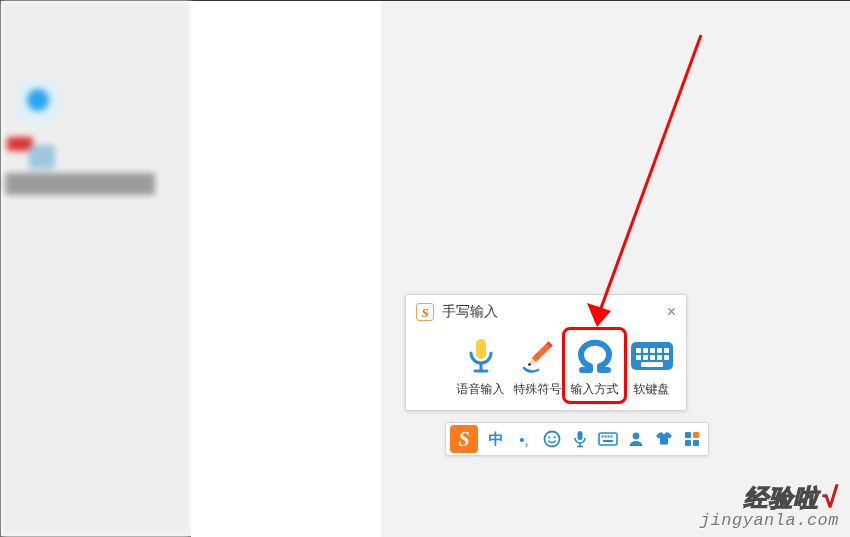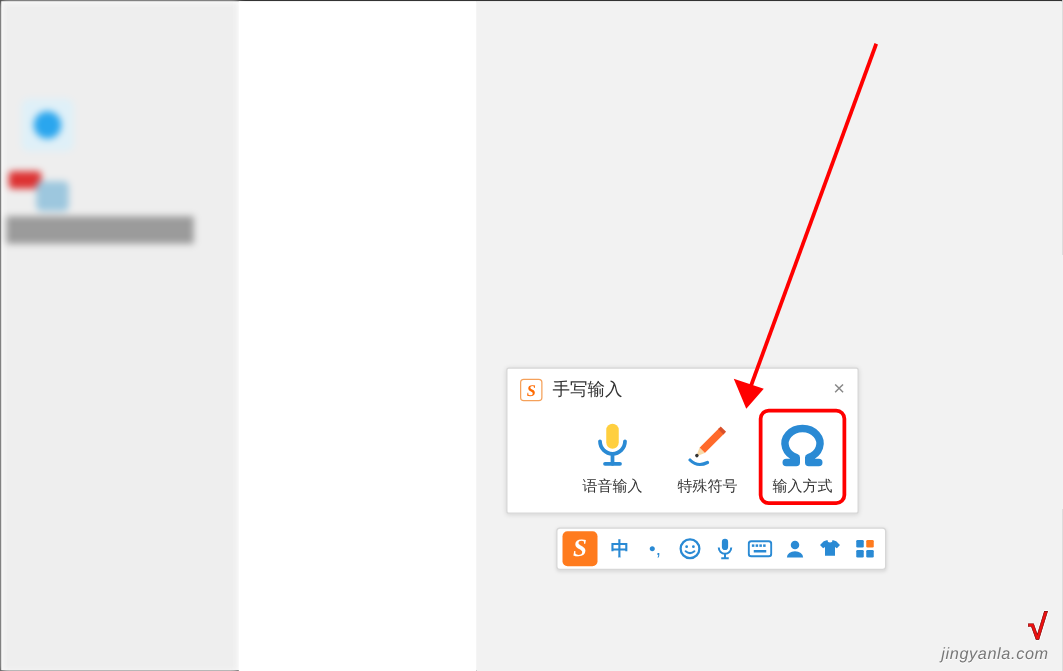--- a/index.html
+++ b/index.html
@@ -213,25 +213,26 @@
     gap: 4px;
   }
   .watermark .check {
     font-size: 28px;
     color: #e11;
     -webkit-text-stroke: 0.5px #7a0000;
     font-weight: bold;
     font-style: normal;
   }
   .watermark .small {
-    font-size: 13px;
+    font-size: 17px;
     color: #777;
     font-style: italic;
     letter-spacing: 0.5px;
     text-shadow: 0 1px 0 #fff;
+    font-family: Liberation Mono, monospace;
   }
 </style>
 </head>
 <body>
 
 <div class="stage">
 
   <div class="left-blur">
     <div class="item1"></div>
     <div class="item1-inner"></div>
@@ -281,20 +282,41 @@
 
       <div class="option highlight">
         <div class="icon-box">
           <svg width="42" height="40" viewBox="0 0 42 40">
             <path d="M8 34 h8 v-4 a14 12 0 1 1 10 0 v4 h8" fill="none" stroke="#2a8ad4" stroke-width="6" stroke-linecap="round" stroke-linejoin="round"></path>
           </svg>
         </div>
         <div class="label">输入方式</div>
       </div>
 
+      <div class="option">
+        <div class="icon-box">
+          <svg width="46" height="36" viewBox="0 0 46 36">
+            <rect x="2" y="4" width="42" height="28" rx="5" fill="#2a8ad4"></rect>
+            <g fill="#ffffff">
+              <rect x="7" y="10" width="5" height="5" rx="1"></rect>
+              <rect x="14" y="10" width="5" height="5" rx="1"></rect>
+              <rect x="21" y="10" width="5" height="5" rx="1"></rect>
+              <rect x="28" y="10" width="5" height="5" rx="1"></rect>
+              <rect x="35" y="10" width="5" height="5" rx="1"></rect>
+              <rect x="7" y="17" width="5" height="5" rx="1"></rect>
+              <rect x="14" y="17" width="5" height="5" rx="1"></rect>
+              <rect x="21" y="17" width="5" height="5" rx="1"></rect>
+              <rect x="28" y="17" width="5" height="5" rx="1"></rect>
+              <rect x="35" y="17" width="5" height="5" rx="1"></rect>
+              <rect x="12" y="24" width="22" height="5" rx="1"></rect>
+            </g>
+          </svg>
+        </div>
+        <div class="label">软键盘</div>
+      </div>
 
     </div>
   </div>
 
   <div class="ime-bar">
     <div class="sogou-big">
       <span>S</span>
     </div>
     <div class="bar-item" style="font-weight:600;">中</div>
     <div class="bar-item">•,</div>
@@ -347,18 +369,19 @@
     </div>
   </div>
 
   <svg class="arrow" width="160" height="310" viewBox="0 0 160 310">
     <line x1="120" y1="4" x2="16" y2="288" stroke="#ff0000" stroke-width="3"></line>
     <polygon points="16,296 6,272 30,280" fill="#ff0000"></polygon>
   </svg>
 
   <div class="watermark">
     <div class="big">
+      <span>经验啦</span>
       <span class="check">√</span>
     </div>
     <div class="small">jingyanla.com</div>
   </div>
 
 </div>
 
 </body></html>

